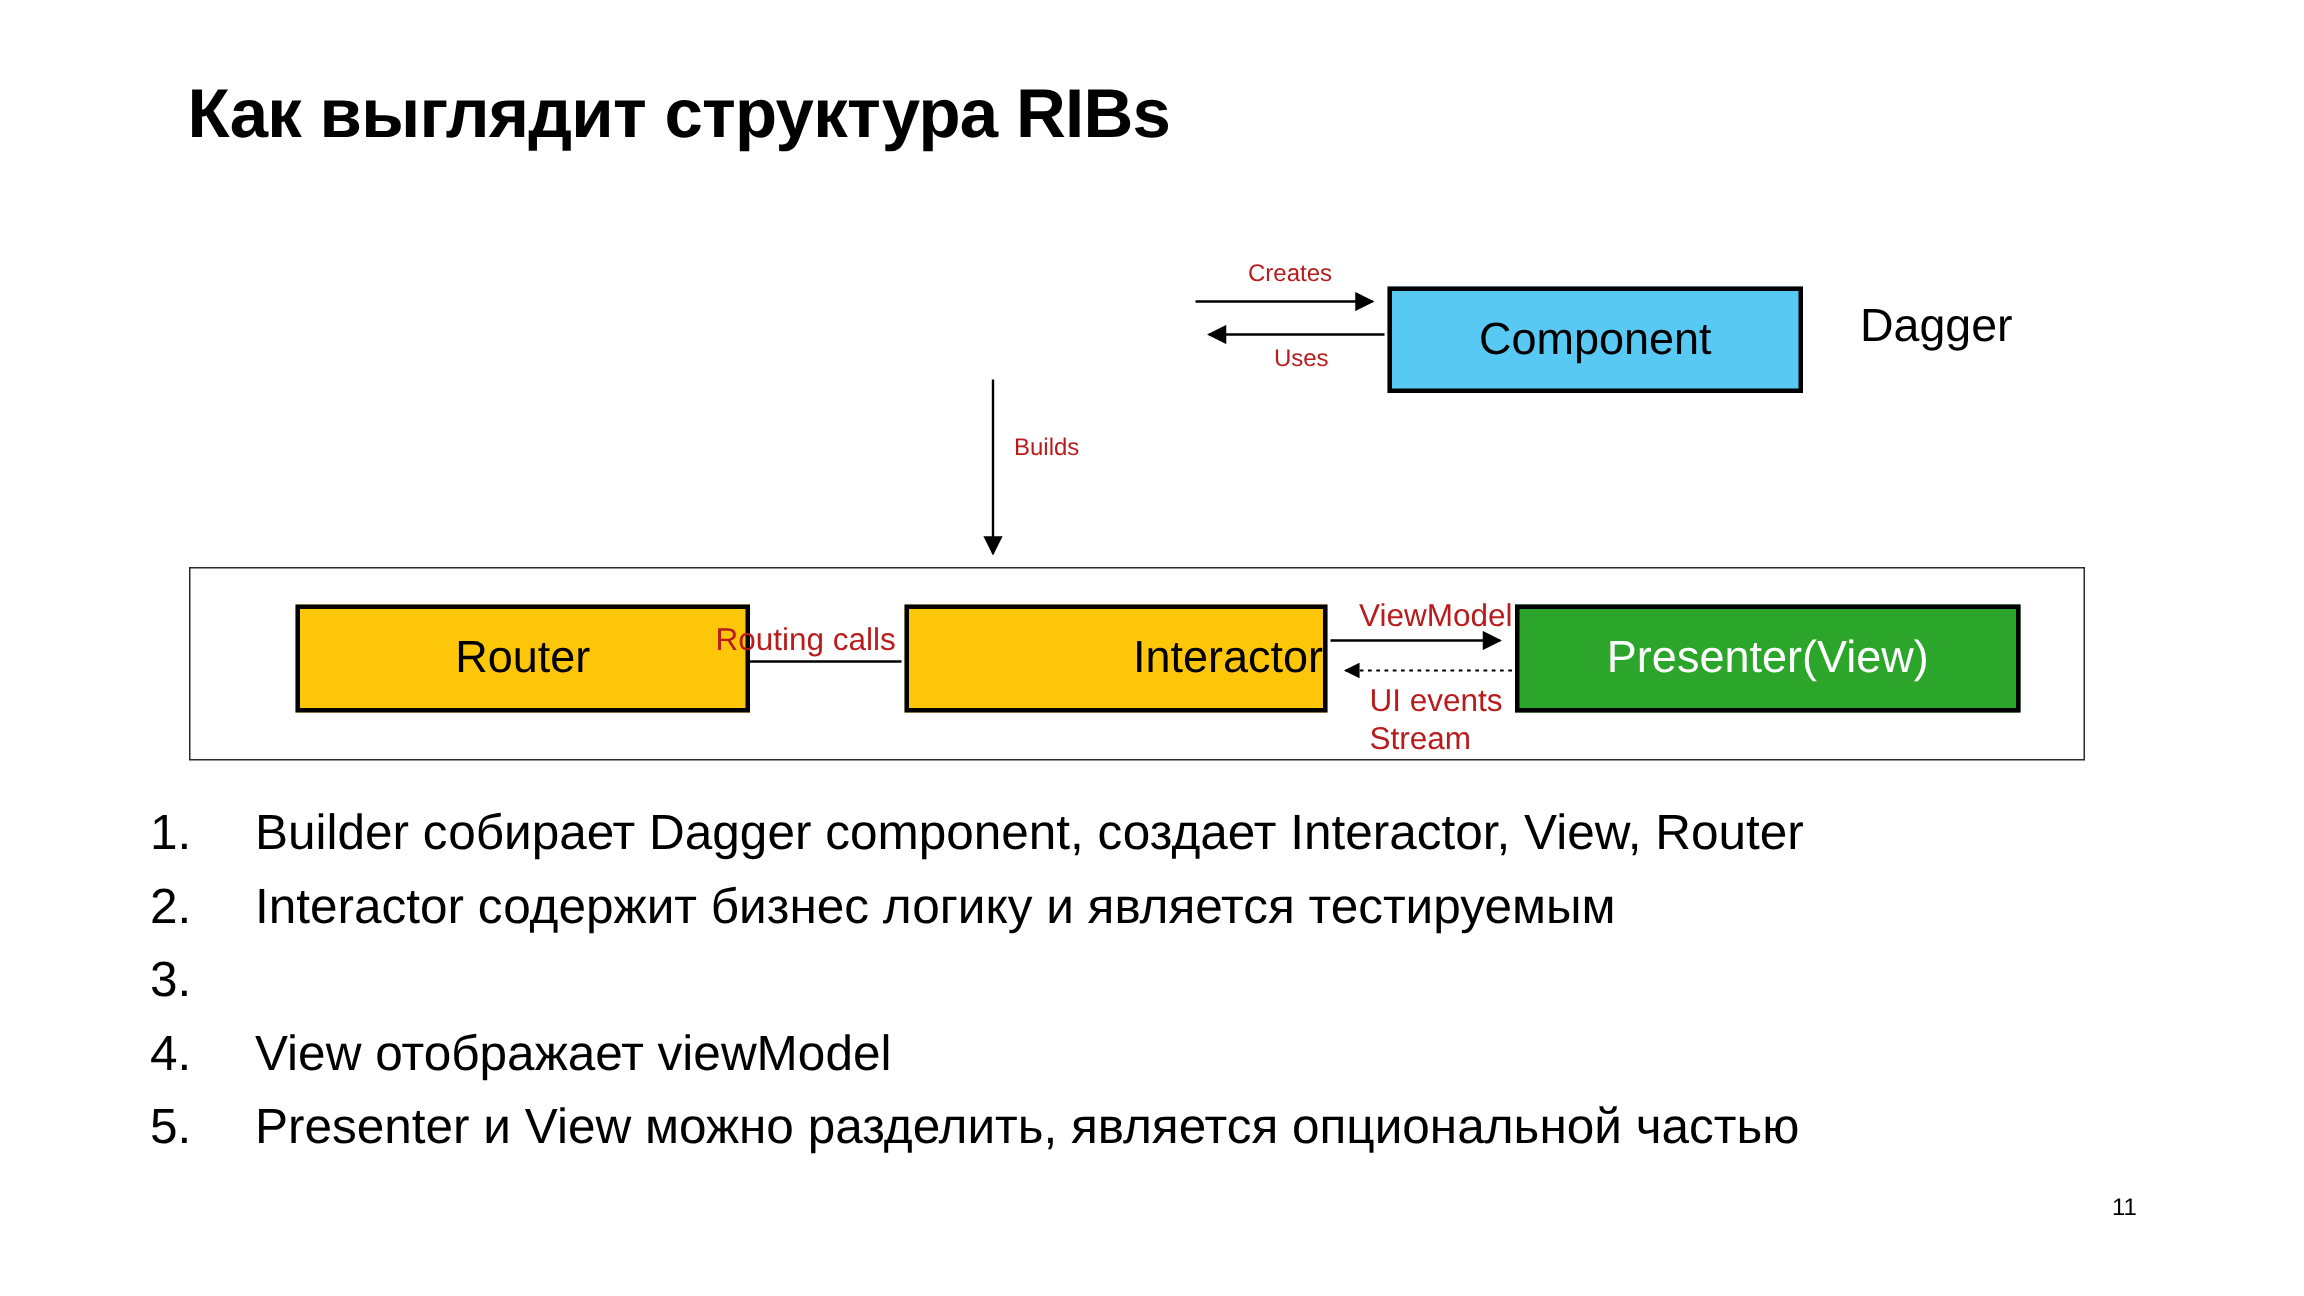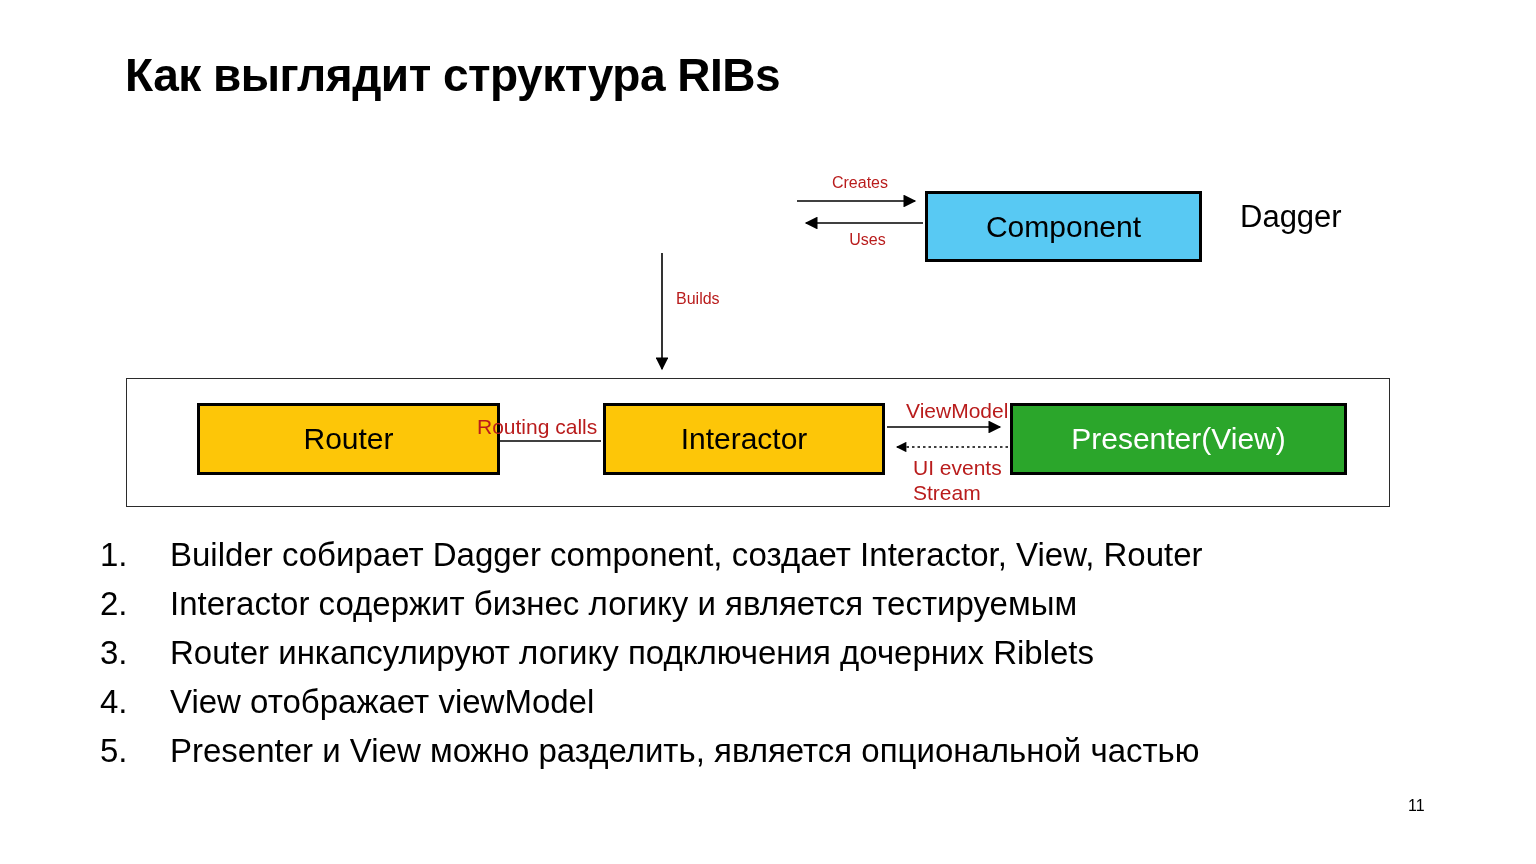--- a/index.html
+++ b/index.html
@@ -35,21 +35,21 @@
     border: 3px solid #000;
     display: flex;
     align-items: center;
     justify-content: center;
     font-size: 30px;
     color: #000;
   }
   .node-builder   { left: 517px;  top: 181px; width: 278px; height: 71px; background: #FDC608; }
   .node-component { left: 925px;  top: 181px; width: 277px; height: 71px; background: #58C9F3; margin-top: 10px; }
   .node-router    { left: 197px;  top: 403px; width: 303px; height: 72px; background: #FDC608; text-align: center; }
-  .node-interactor{ left: 603px;  top: 403px; width: 282px; height: 72px; background: #FDC608; }
+  .node-interactor{ left: 603px;  top: 403px; width: 282px; height: 72px; background: #FDC608; justify-content: flex-end; }
   .node-presenter { left: 1010px; top: 403px; width: 337px; height: 72px; background: #2BA62B; color: #fff; }
   .container-box {
     position: absolute;
     left: 126px; top: 378px;
     width: 1264px; height: 129px;
     border: 1.5px solid #2b2b2b;
     background: transparent;
   }
   .edge-label {
     position: absolute;
@@ -145,21 +145,20 @@
     <div class="list-item">
       <span class="list-num">1.</span>
       <span class="list-text">Builder собирает Dagger component, создает Interactor, View, Router</span>
     </div>
     <div class="list-item">
       <span class="list-num">2.</span>
       <span class="list-text">Interactor содержит бизнес логику и является тестируемым</span>
     </div>
     <div class="list-item">
       <span class="list-num">3.</span>
-      <span class="list-text">Router инкапсулируют логику подключения дочерних Riblets</span>
     </div>
     <div class="list-item">
       <span class="list-num">4.</span>
       <span class="list-text">View отображает viewModel</span>
     </div>
     <div class="list-item">
       <span class="list-num">5.</span>
       <span class="list-text">Presenter и View можно разделить, является опциональной частью</span>
     </div>
   </div>

